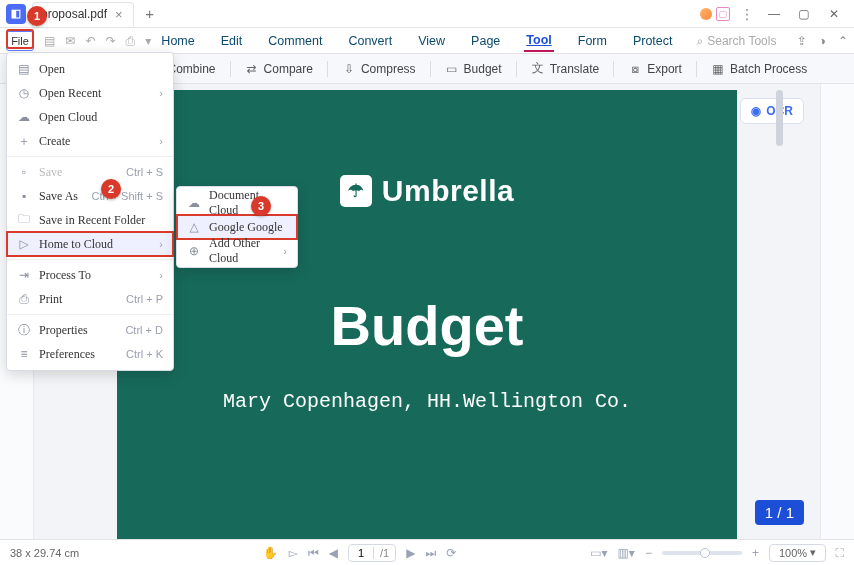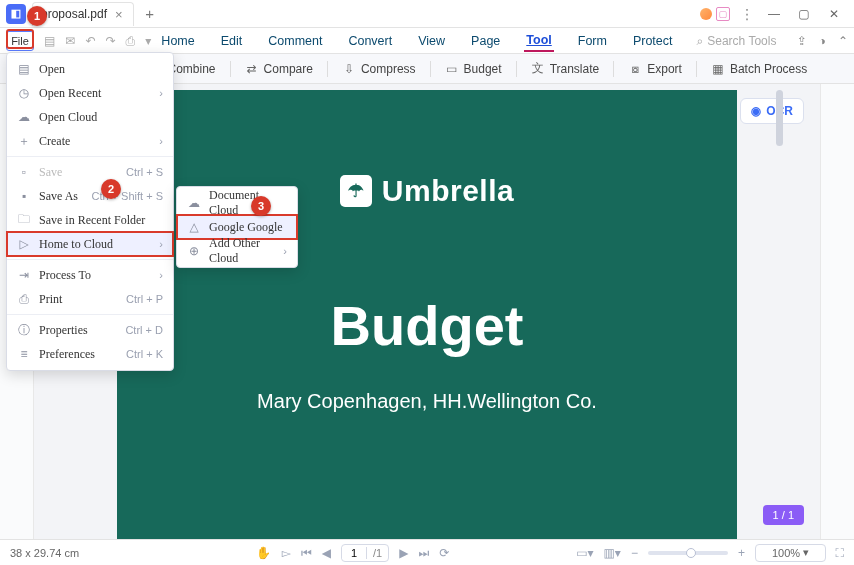--- a/index.html
+++ b/index.html
@@ -35,43 +35,43 @@
   .ribbon .tool{display:flex;align-items:center;gap:5px;font-size:12px;cursor:pointer;}
   .ribbon .sep{width:1px;height:16px;background:#ddd;margin:0 4px;}
   .ico{width:14px;height:14px;display:inline-flex;align-items:center;justify-content:center;color:#666;}
 
   
   .workspace{position:absolute;top:84px;left:0;right:0;bottom:26px;background:#f3f4f7;display:flex;}
   .leftrail{width:34px;background:#fafbfc;border-right:1px solid #e8e8e8;}
   .docarea{flex:1;position:relative;display:flex;justify-content:center;overflow:hidden;}
   .rightrail{width:34px;background:#fafbfc;border-left:1px solid #e8e8e8;}
   .ocr-pill{position:absolute;top:14px;right:16px;background:#fff;border:1px solid #dbe0ee;border-radius:6px;padding:5px 10px;display:flex;align-items:center;gap:5px;font-size:12px;color:#3b6cf6;cursor:pointer;font-weight:600;}
-  .page-ind{position:absolute;bottom:14px;right:16px;background:#8b5cf6;color:#fff;border-radius:4px;padding:4px 10px;font-size:11px;}
+  .page-ind{position:absolute;bottom:14px;right:16px;background:#1d4ed8;color:#fff;border-radius:4px;padding:4px 10px;font-size:15px;}
   .scrollbar{position:absolute;right:34px;top:0;bottom:0;width:14px;}
   .scroll-thumb{position:absolute;top:6px;right:3px;width:7px;height:56px;background:#cfd3dd;border-radius:4px;}
 
   .page{margin-top:6px;width:620px;height:720px;background:#17695a;color:#fff;position:relative;text-align:center;}
   .brand{margin-top:84px;display:flex;align-items:center;justify-content:center;gap:10px;}
   .brand-badge{width:32px;height:32px;background:#fff;border-radius:5px;display:flex;align-items:center;justify-content:center;color:#17695a;font-weight:bold;font-size:18px;}
   .brand-name{font-size:30px;font-weight:700;letter-spacing:.5px;}
   .title{font-size:56px;font-weight:700;line-height:1.08;margin-top:88px;}
-  .subtitle{font-size:20px;margin-top:34px;}
+  .subtitle{font-size:20px;margin-top:34px;font-family:Liberation Mono, monospace;}
 
   
   .status{position:absolute;left:0;right:0;bottom:0;height:26px;border-top:1px solid #e3e3e3;background:#fff;display:flex;align-items:center;padding:0 10px;font-size:11px;color:#666;}
   .status-left{width:120px;}
   .status-center{flex:1;display:flex;align-items:center;justify-content:center;gap:10px;}
   .status-right{display:flex;align-items:center;gap:10px;}
   .navbtn{color:#9aa3b5;cursor:pointer;font-size:12px;}
   .pagebox{display:flex;align-items:center;border:1px solid #d6dae6;border-radius:4px;height:18px;}
   .pagebox input{width:24px;border:none;text-align:center;font-size:11px;outline:none;}
   .pagebox span{padding:0 6px;border-left:1px solid #d6dae6;color:#888;}
   .slider{width:80px;height:4px;background:#dfe3ee;border-radius:2px;position:relative;cursor:pointer;}
   .slider-thumb{position:absolute;top:-3px;left:38px;width:10px;height:10px;background:#fff;border:1px solid #b9c0d4;border-radius:50%;}
-  .zoombox{display:flex;align-items:center;border:1px solid #d6dae6;border-radius:4px;height:18px;padding:0 16px;gap:3px;font-size:11px;}
+  .zoombox{display:flex;align-items:center;border:1px solid #d6dae6;border-radius:4px;height:18px;padding:0 9px;gap:3px;font-size:11px;}
 
   
   .dropdown{position:absolute;top:52px;left:6px;width:168px;background:#fff;border:1px solid #d9dce6;border-radius:4px;box-shadow:0 4px 14px rgba(0,0,0,.15);padding:4px 0;z-index:50;}
   .dd-item{display:flex;align-items:center;height:24px;padding:0 10px;gap:8px;font-size:12px;cursor:pointer;position:relative;}
   .dd-item.disabled{color:#bbb;cursor:default;}
   .dd-item .ic{width:14px;color:#8a8f9e;text-align:center;}
   .dd-item .lbl{flex:1;font-family:Liberation Serif, serif;}
   .dd-item .sc{color:#9aa0b0;font-size:11px;}
   .dd-item .chev{color:#9aa0b0;font-size:11px;}
   .dd-item.hl{outline:2px solid #d93a2b;outline-offset:-1px;background:#eef0ff;}

